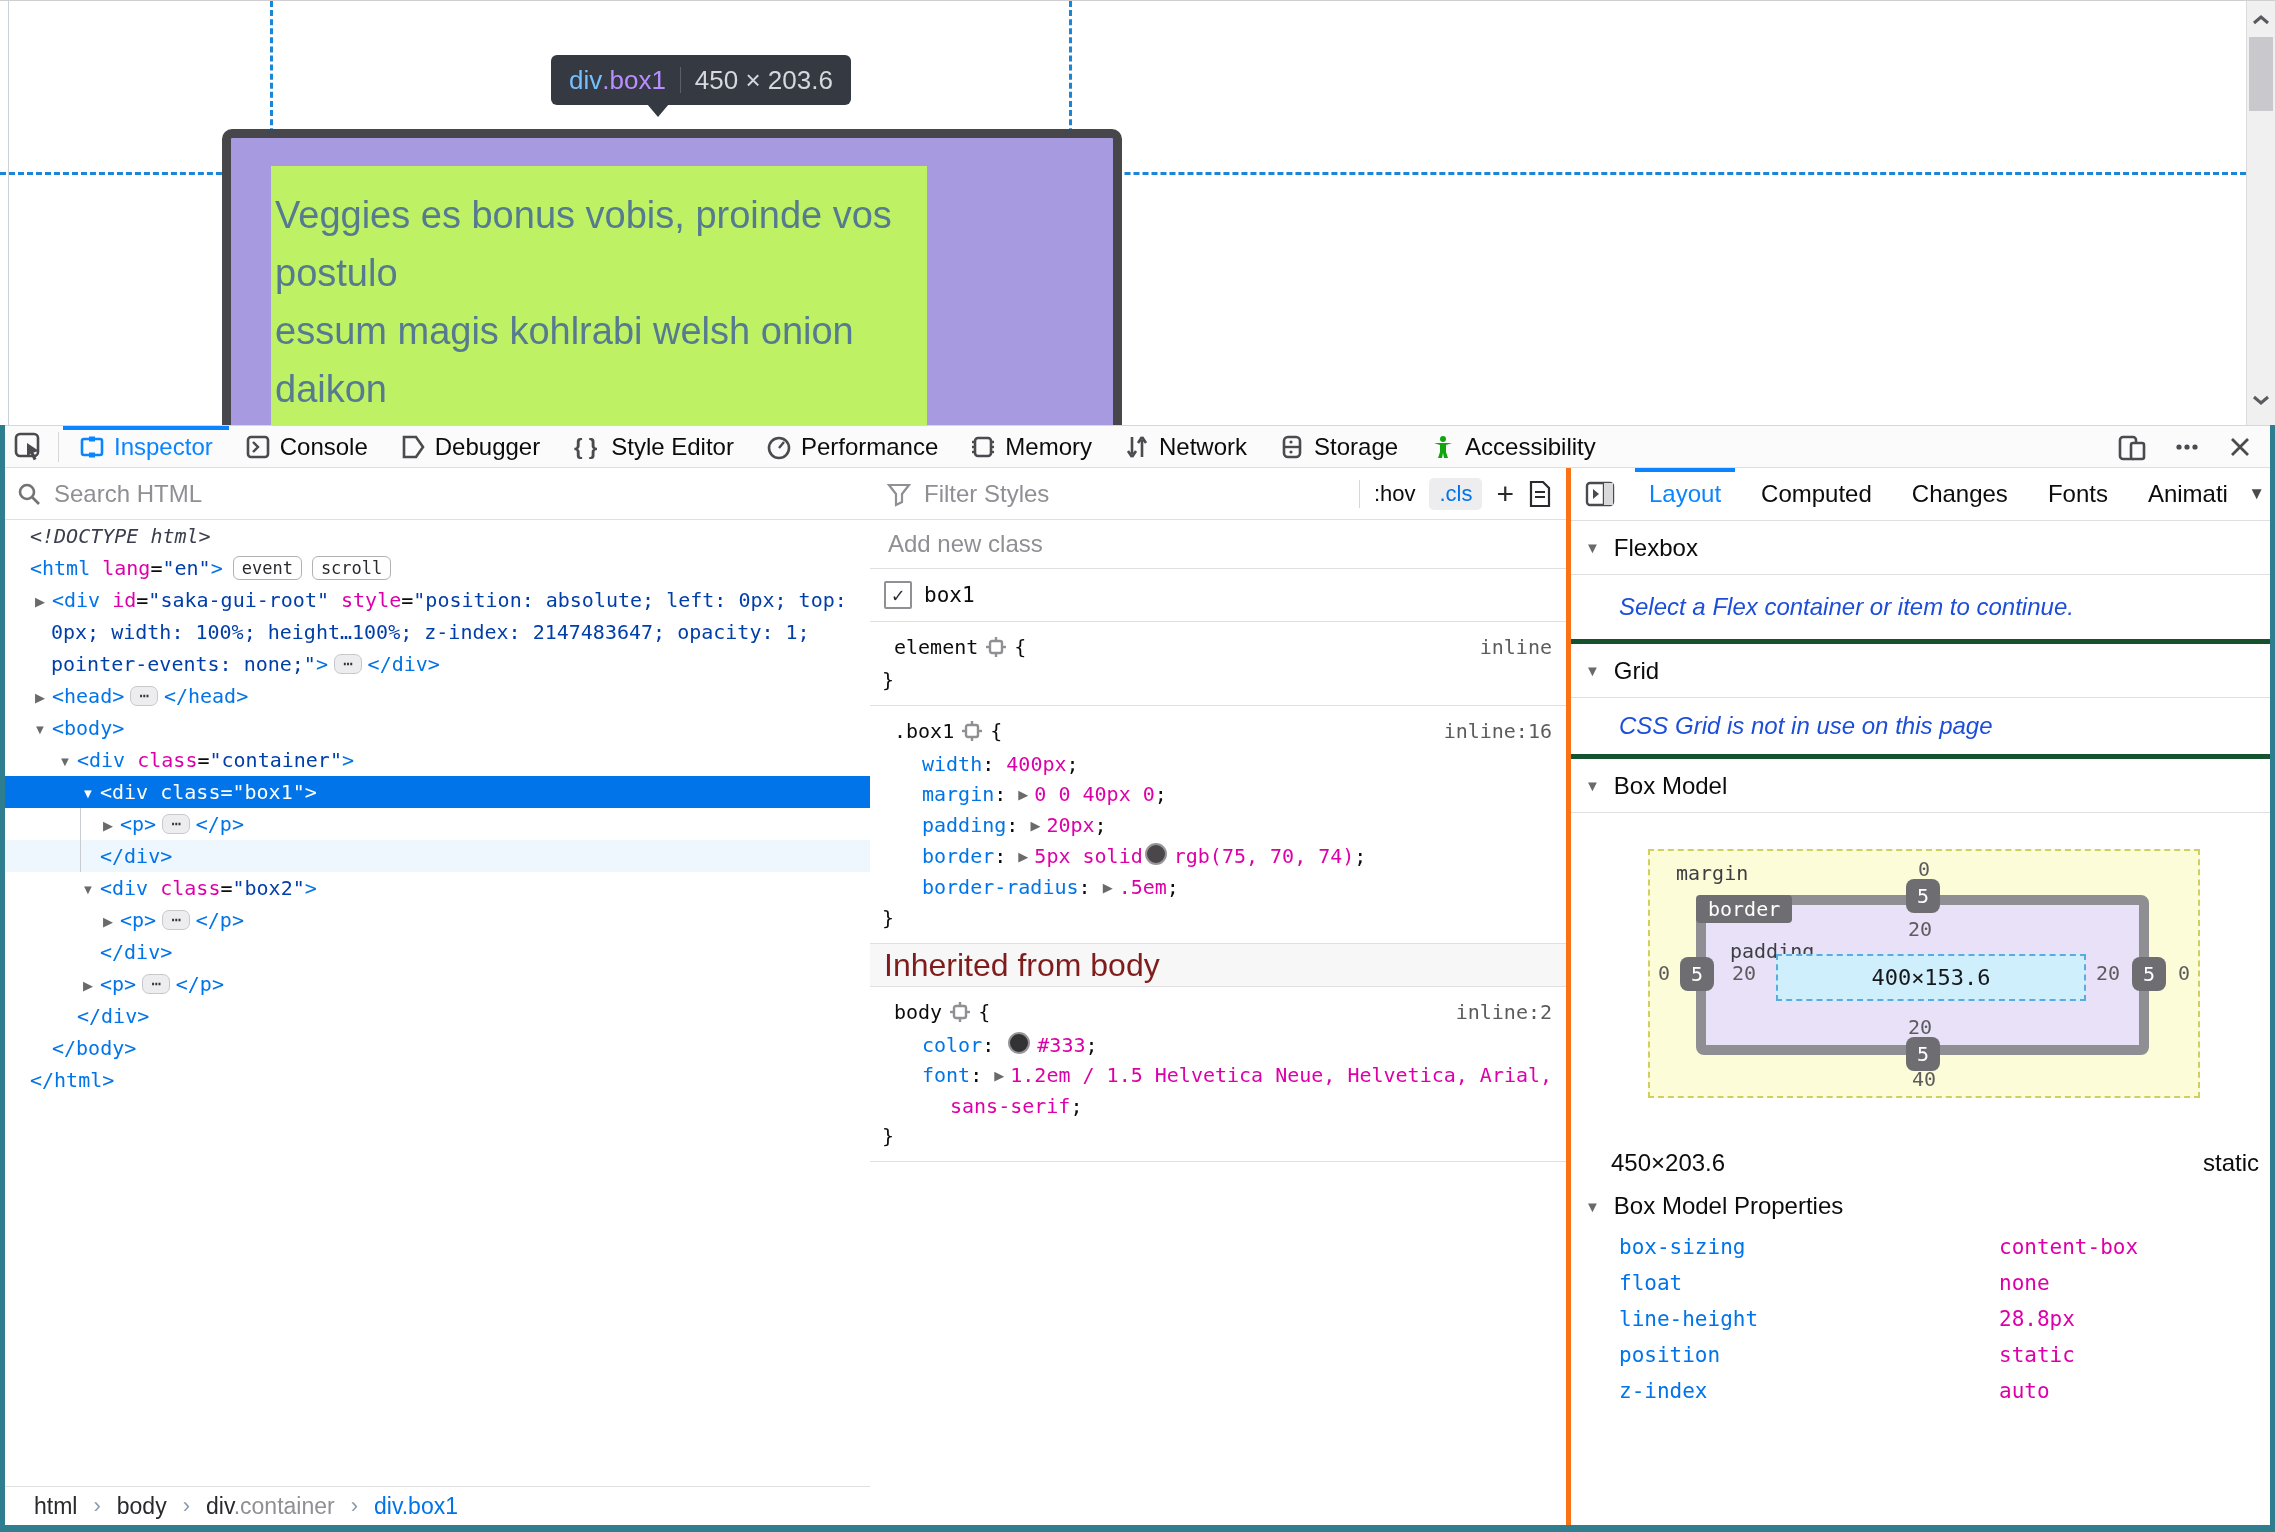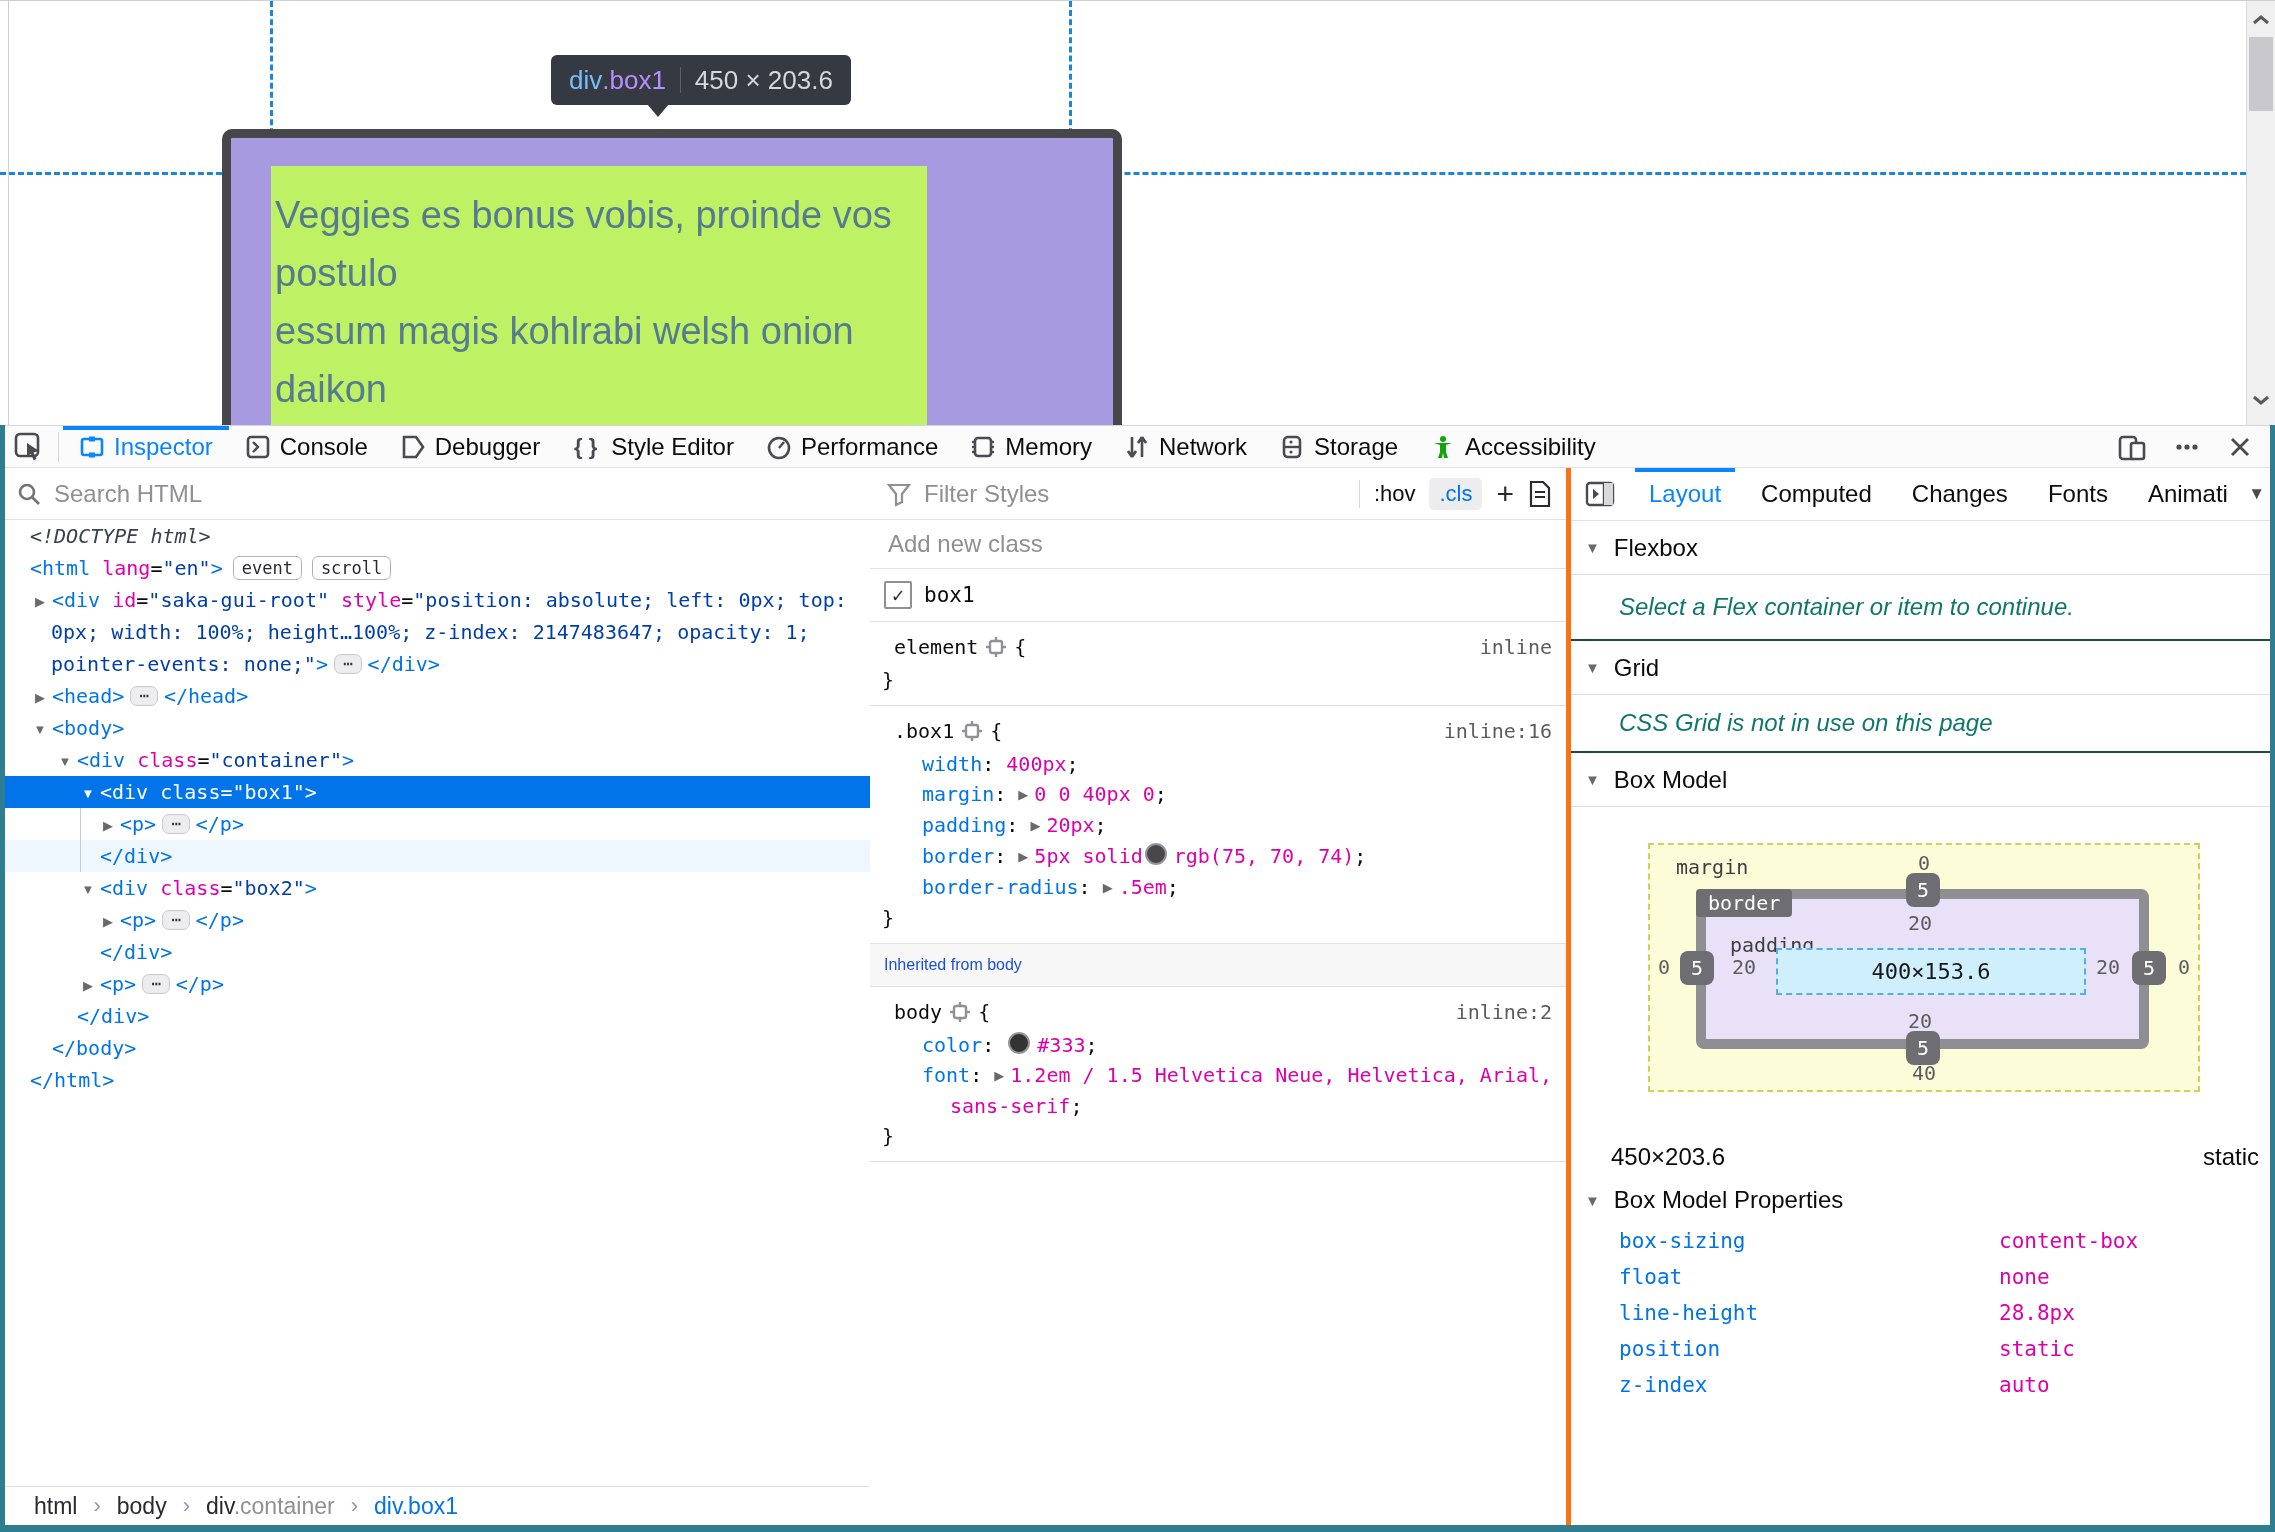--- a/index.html
+++ b/index.html
@@ -94,35 +94,35 @@
   .sel-name{color:#0c0c0d;margin-left:12px;}
   .pname{color:#0074e8;}
   .pval{color:#dd00a9;}
   .rdk{color:#0c0c0d;}
   .rsource{position:absolute;right:14px;top:0;color:#5c5c5f;}
   .rexp{color:#6a6a6d;font-size:13px;margin:0 6px 0 0;vertical-align:2px;font-family:"Liberation Sans",sans-serif;}
   .swatch{display:inline-block;width:18px;height:18px;border-radius:50%;border:2px solid #96969a;
           vertical-align:-2px;margin:0 7px 0 2px;}
   .selicon{display:inline-block;margin:0 8px;vertical-align:-3px;}
   #inherited-hdr{height:42px;background:#f7f7f8;border-bottom:1px solid #dfdfe2;display:flex;align-items:center;
-                 padding-left:14px;font-size:16px;color:#1d4ed8;font-family:"Liberation Sans",sans-serif;}
+                 padding-left:14px;font-size:32px;color:#7f1d1d;font-family:"Liberation Sans",sans-serif;}
 
   
   #right-panel{left:1571px;width:704px;}
   #layout-tabs{display:flex;align-items:center;height:52px;border-bottom:1px solid #dfdfe2;}
   #sidebar-toggle{padding:0 14px;display:flex;}
   .ltab{position:relative;height:100%;display:flex;align-items:center;padding:0 20px;font-size:24px;color:#0c0c0d;white-space:nowrap;}
   .ltab.active{color:#0a84ff;}
   .ltab.active::before{content:"";position:absolute;left:6px;right:6px;top:0;height:4px;background:#0a84ff;}
   #ltab-overflow{margin-left:auto;padding-right:10px;color:#4a4a4f;font-size:17px;}
   .lsec-hdr{height:53px;border-bottom:1px solid #dfdfe2;display:flex;align-items:center;padding-left:14px;
             font-size:24px;color:#0c0c0d;}
   .lsec-hdr .tri{color:#6a6a6d;font-size:15px;margin-right:14px;}
-  .lsec-hint{border-bottom:2px solid #14532d;display:flex;align-items:center;padding-left:48px;
-             font-style:italic;color:#0f766e;font-size:24px;}
+  .lsec-hint{border-bottom:5px solid #14532d;display:flex;align-items:center;padding-left:48px;
+             font-style:italic;color:#1d4ed8;font-size:24px;}
   #flex-hint{height:64px;} #grid-hint{height:56px;}
   #bm-diagram-wrap{position:relative;height:330px;}
   #bm-margin{position:absolute;left:77px;top:36px;width:552px;height:249px;background:#fcfcd8;
              border:2px dashed #d0d05e;box-sizing:border-box;
              font-family:"DejaVu Sans Mono","Liberation Mono",monospace;font-size:20px;color:#5c5c5f;}
   #bm-border{position:absolute;left:46px;top:44px;width:453px;height:160px;box-sizing:border-box;
              border:10px solid #8f8f93;border-radius:8px;background:#e9e1f8;}
   #bm-content{position:absolute;left:126px;top:103px;width:310px;height:47px;box-sizing:border-box;
               background:#cfeffc;border:2px dashed #58ade0;display:flex;align-items:center;justify-content:center;
               color:#18181a;font-size:22px;}

